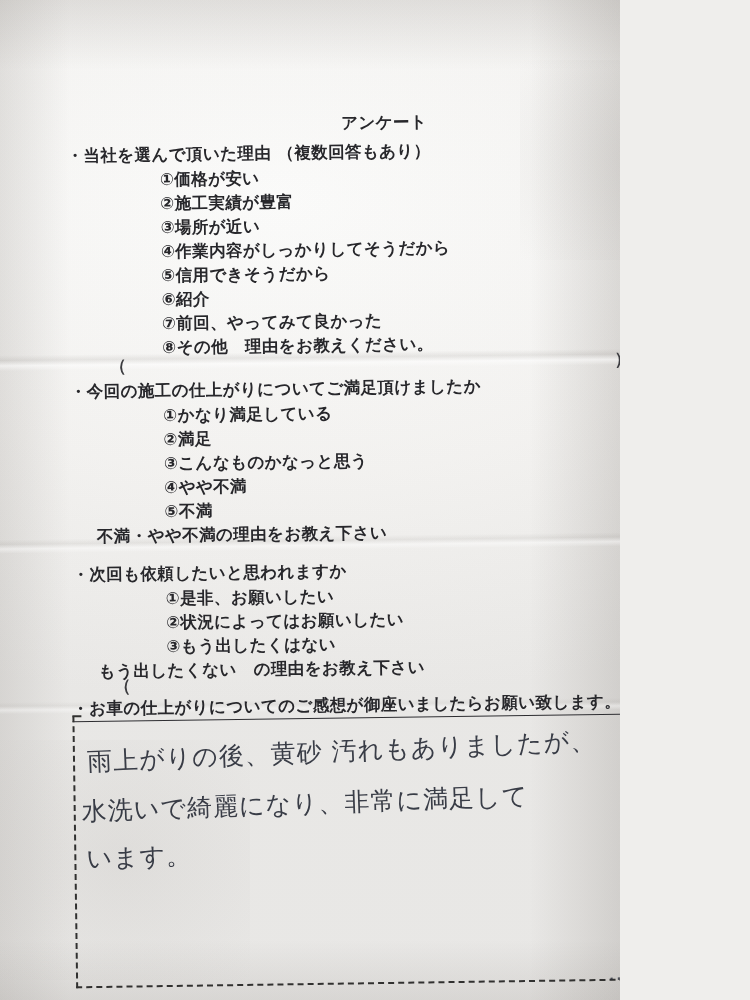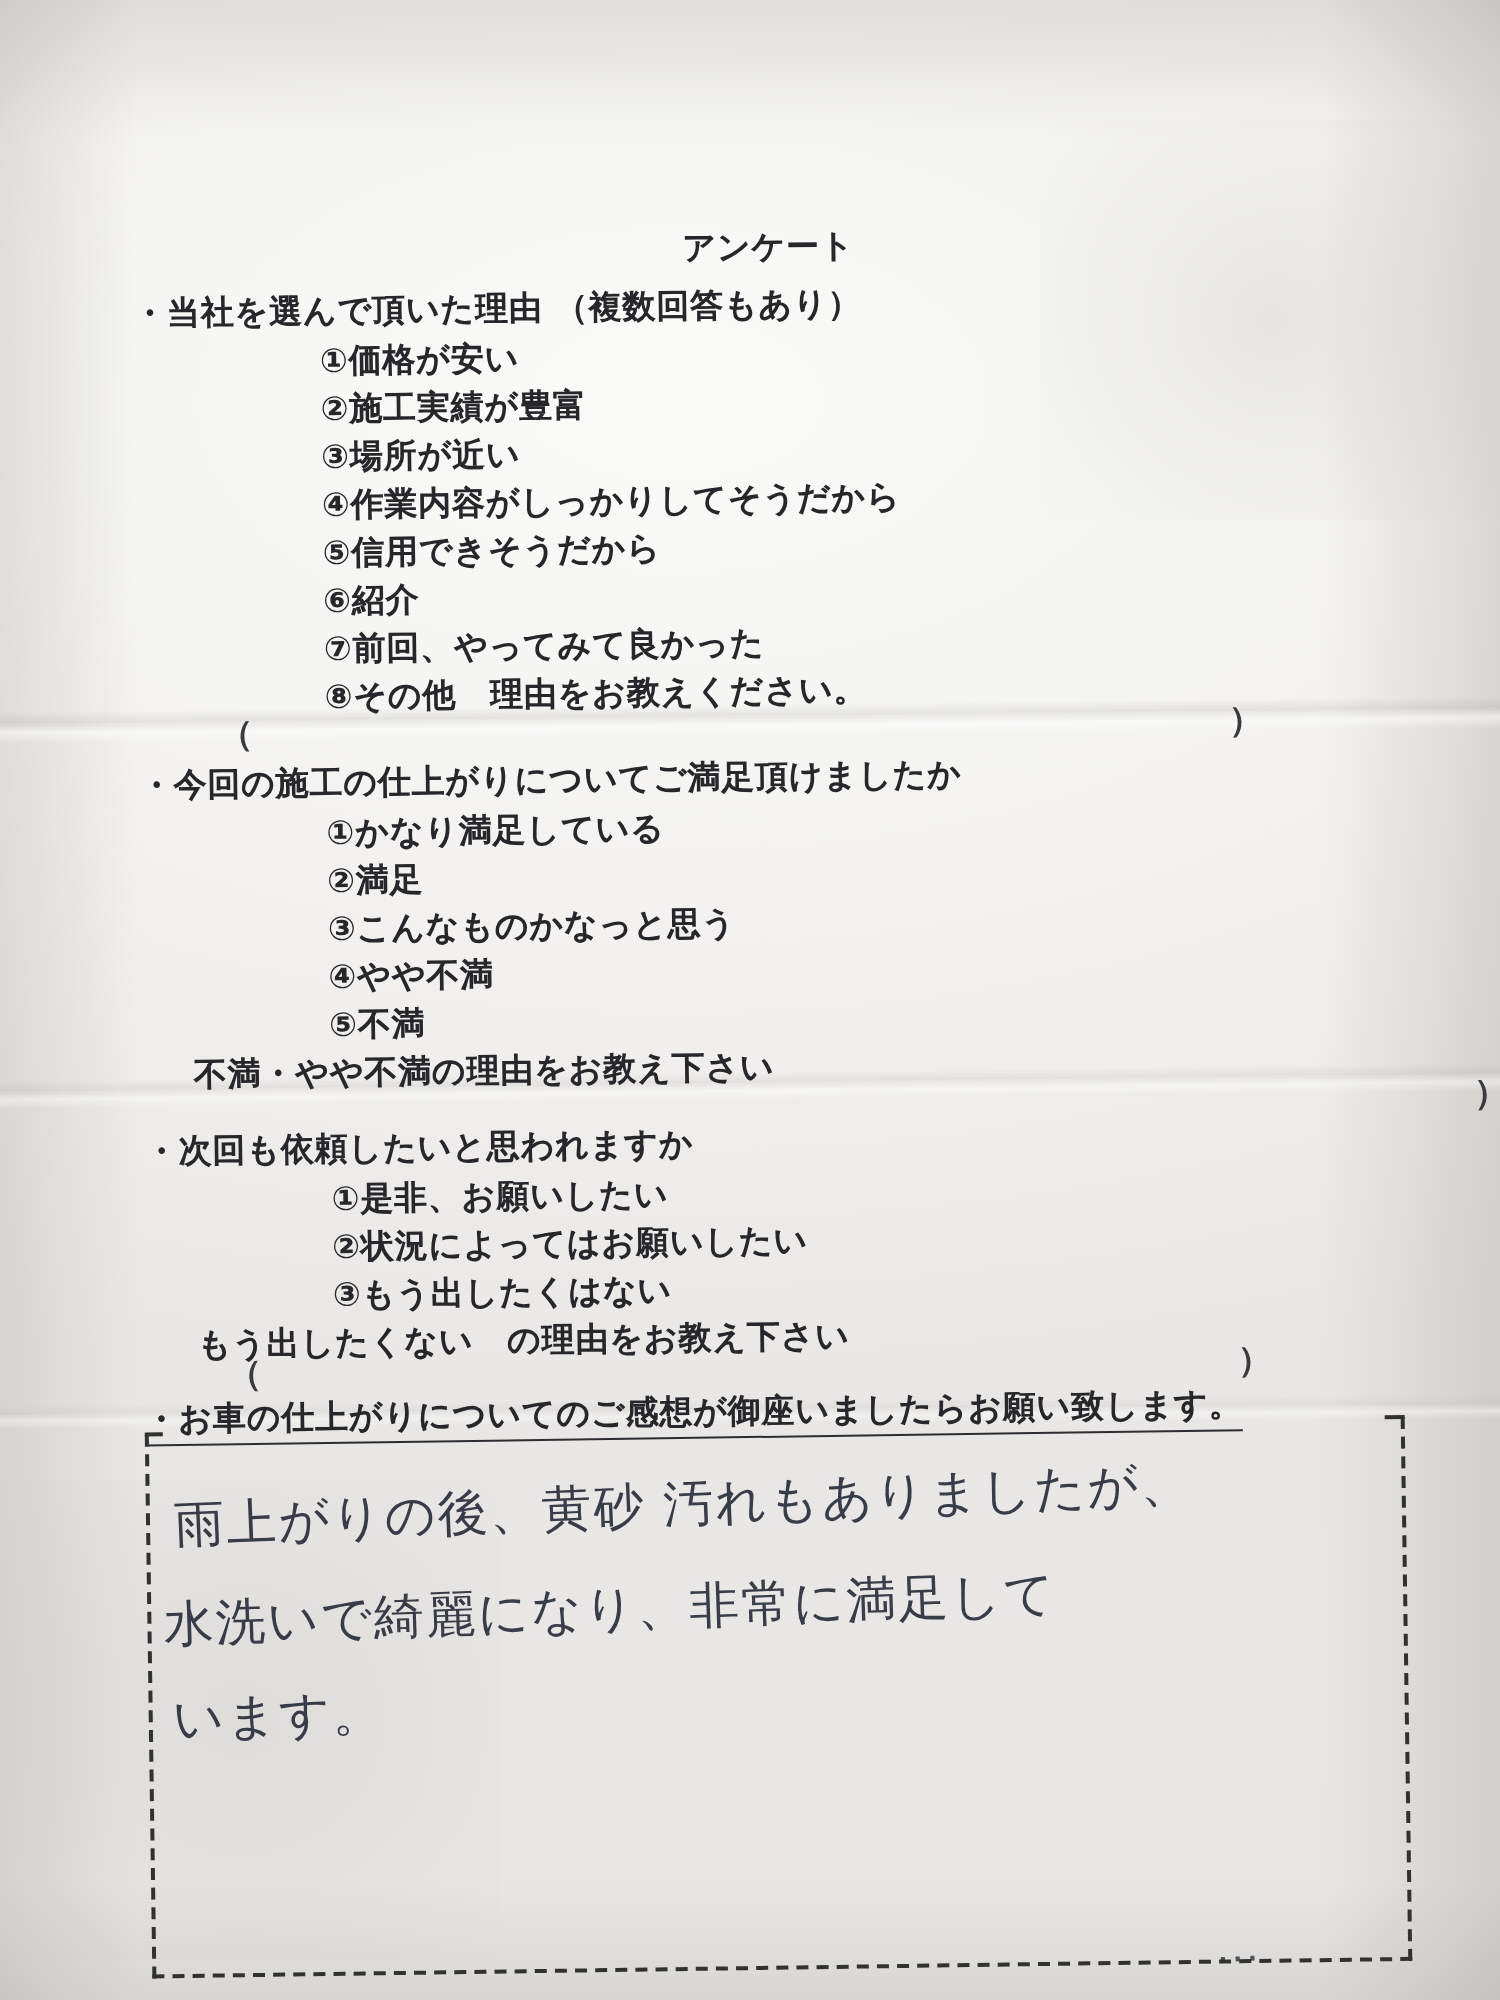--- a/index.html
+++ b/index.html
@@ -9,21 +9,21 @@
   body {
     width: 750px;
     height: 1000px;
     overflow: hidden;
     background: #efeeec;
     font-family: "DejaVu Sans", sans-serif;
   }
 
   #page {
     position: relative;
-    width: 750px;
+    width: 620px;
     height: 1000px;
     background:
       radial-gradient(ellipse 900px 500px at 45% 20%, #fbfbfa 0%, #f3f2f0 55%, #e9e8e6 100%);
     overflow: hidden;
   }
 
   
   .shade {
     position: absolute;
     pointer-events: none;

